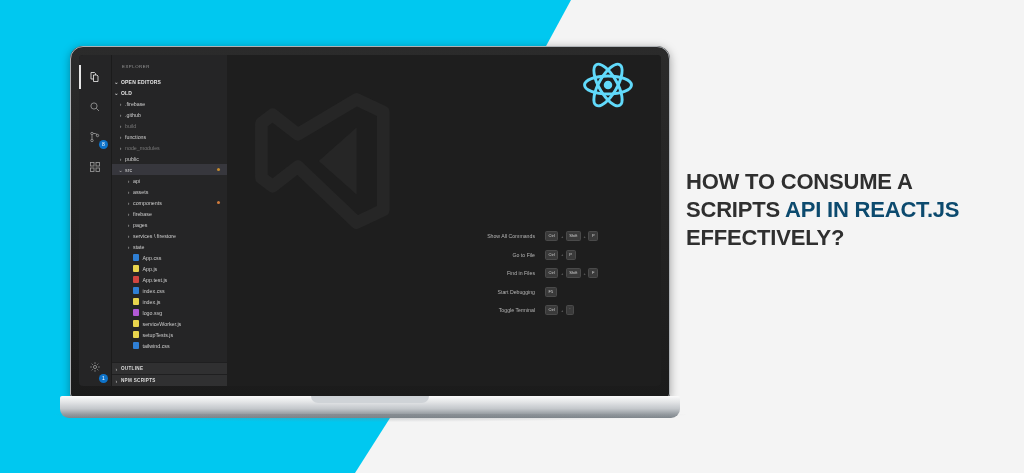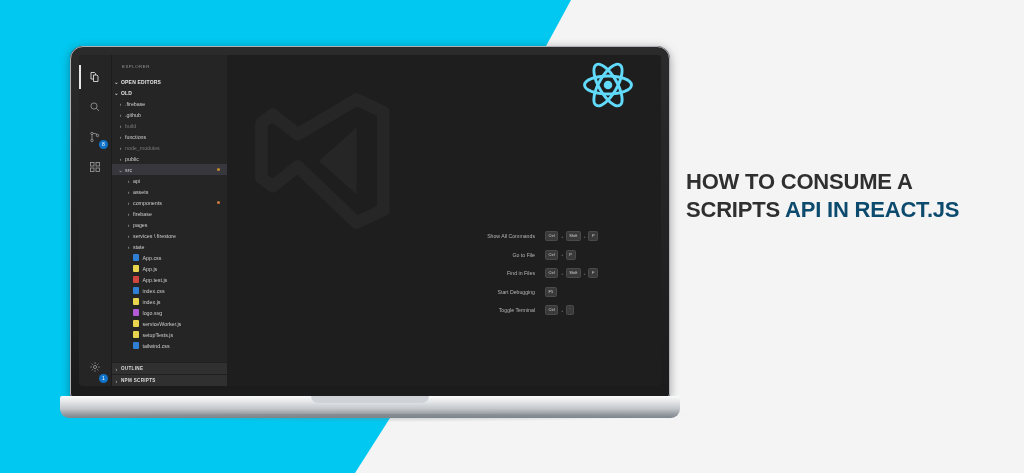--- a/index.html
+++ b/index.html
@@ -397,15 +397,16 @@
       </div>
     </div>
     <div class="lid-edge"></div>
     <div class="base"></div>
     <div class="base-shadow"></div>
   </div>
 
   <div class="headline">
     <span>HOW TO CONSUME A</span><br>
     <span>SCRIPTS </span><span class="accent">API IN REACT.JS</span><br>
+    <span>EFFECTIVELY?</span>
   </div>
 
 </div>
 
 </body></html>

